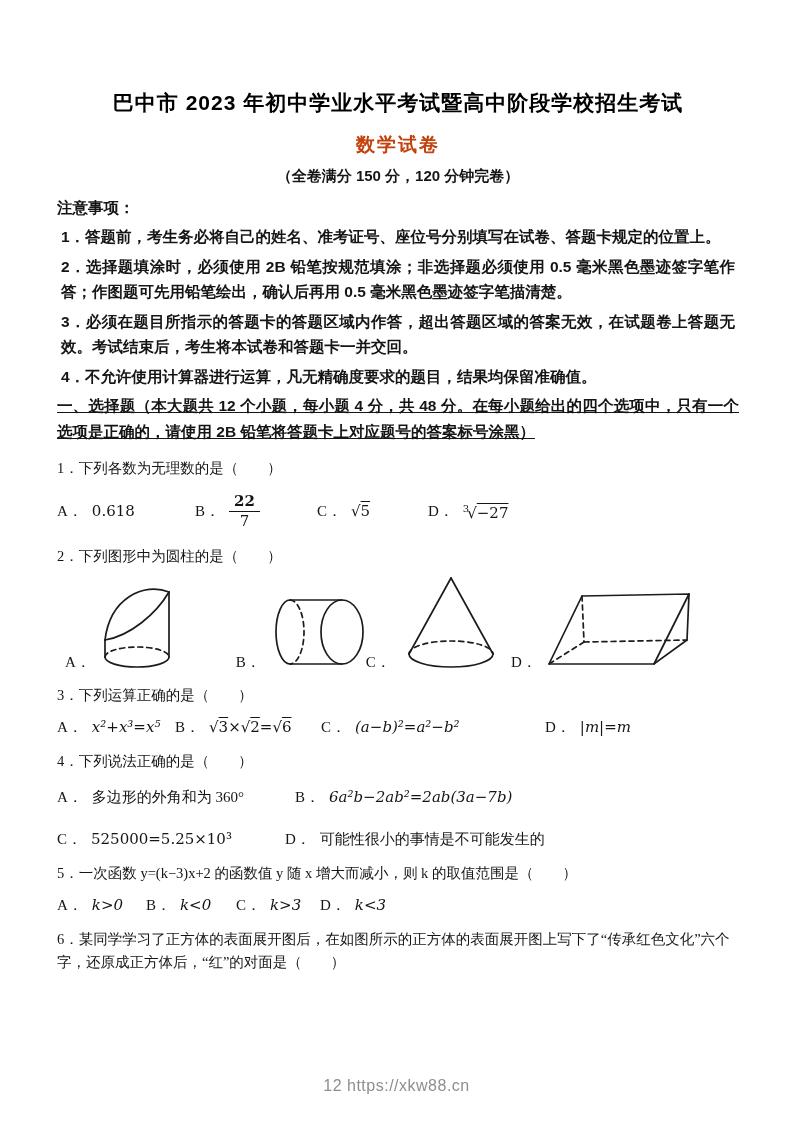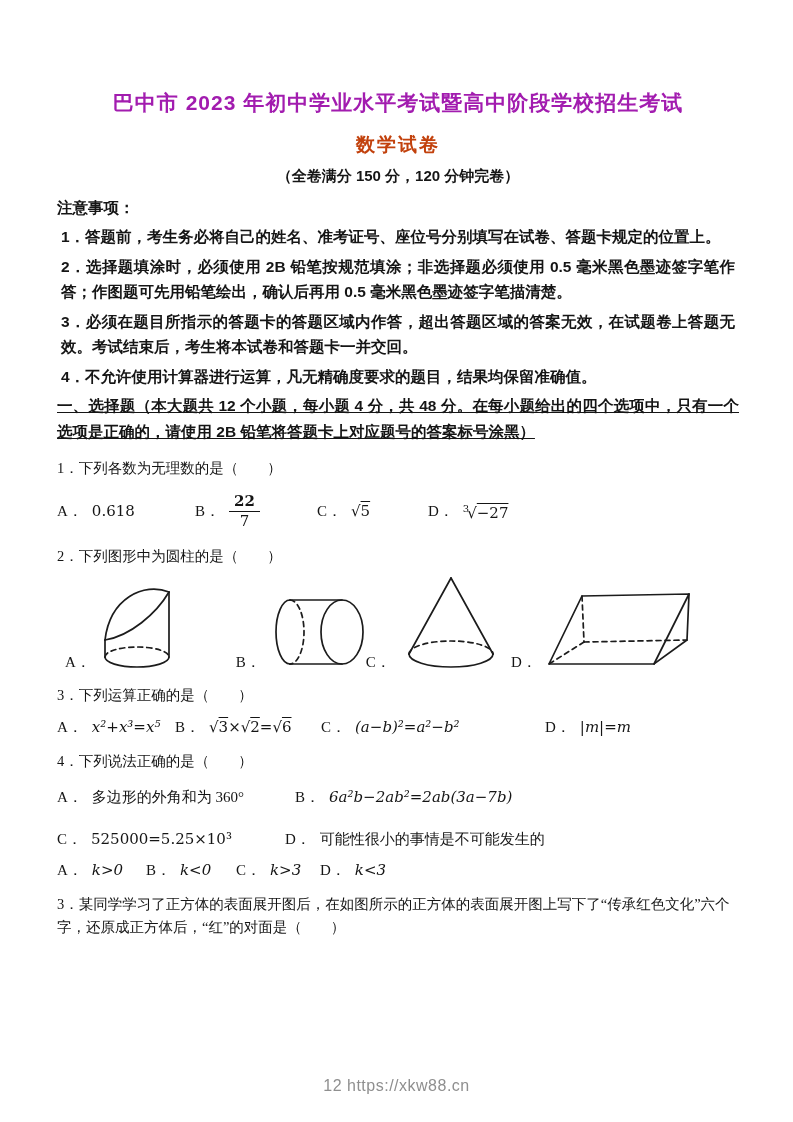--- a/index.html
+++ b/index.html
@@ -9,21 +9,21 @@
     background:#ffffff;
     color:#151515;
     font-family:"Liberation Serif","DejaVu Serif",serif;
     overflow:hidden;
   }
   .content{position:absolute;left:57px;top:90px;width:682px;}
 
   .title{
     margin:0;text-align:center;
     font:bold 21px/26px "Liberation Sans","DejaVu Sans",sans-serif;
-    letter-spacing:1px;color:#a21caf;
+    letter-spacing:1px;color:#000000;
   }
   .subtitle{
     margin:18px 0 0 0;text-align:center;
     font:bold 19px/22px "Liberation Sans","DejaVu Sans",sans-serif;
     letter-spacing:2px;color:#c2410c;
   }
   .scoreline{
     margin:11px 0 0 0;text-align:center;
     font:bold 15px/18px "Liberation Sans","DejaVu Sans",sans-serif;
   }
@@ -217,37 +217,38 @@
       <span class="opt">
         <span class="lbl">C．</span>
         <span class="math">525000=5.25×10³</span>
       </span>
       <span class="opt">
         <span class="lbl">D．</span>
         <span>可能性很小的事情是不可能发生的</span>
       </span>
     </div>
 
+    <p class="stem">5．一次函数 y=(k−3)x+2 的函数值 y 随 x 增大而减小，则 k 的取值范围是（　　）</p>
     <div class="opts q5-row">
       <span class="opt">
         <span class="lbl">A．</span>
         <span class="math it">k&gt;0</span>
       </span>
       <span class="opt">
         <span class="lbl">B．</span>
         <span class="math it">k&lt;0</span>
       </span>
       <span class="opt">
         <span class="lbl">C．</span>
         <span class="math it">k&gt;3</span>
       </span>
       <span class="opt">
         <span class="lbl">D．</span>
         <span class="math it">k&lt;3</span>
       </span>
     </div>
 
-    <p class="stem">3．某同学学习了正方体的表面展开图后，在如图所示的正方体的表面展开图上写下了“传承红色文化”六个字，还原成正方体后，“红”的对面是（　　）</p>
+    <p class="stem">6．某同学学习了正方体的表面展开图后，在如图所示的正方体的表面展开图上写下了“传承红色文化”六个字，还原成正方体后，“红”的对面是（　　）</p>
 
   </div>
 
   <div class="footer">12 https://xkw88.cn</div>
 </div>
 
 </body></html>

